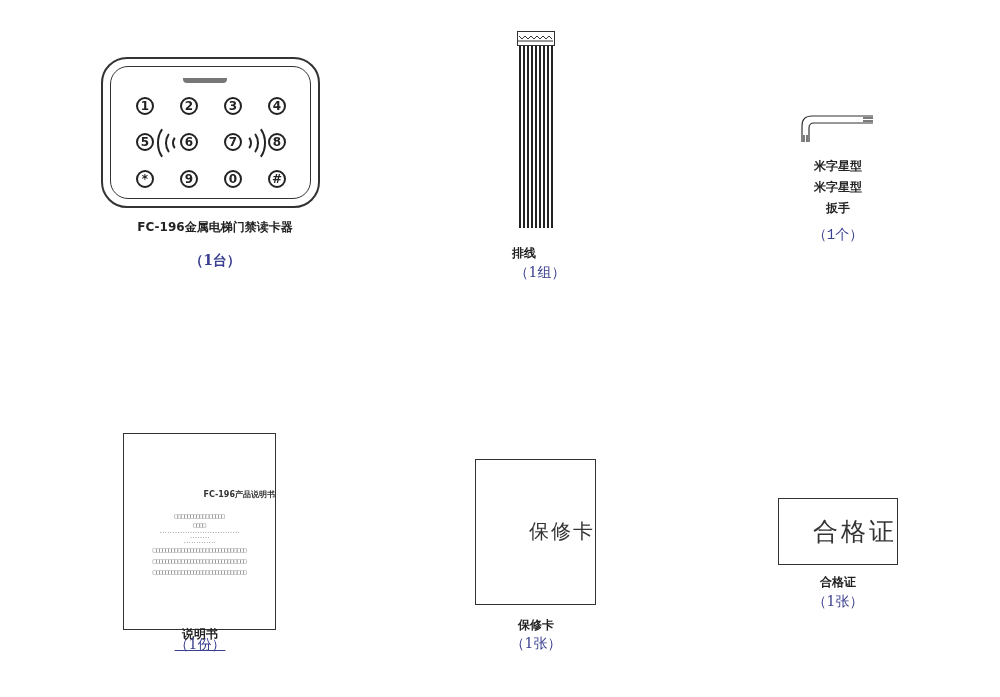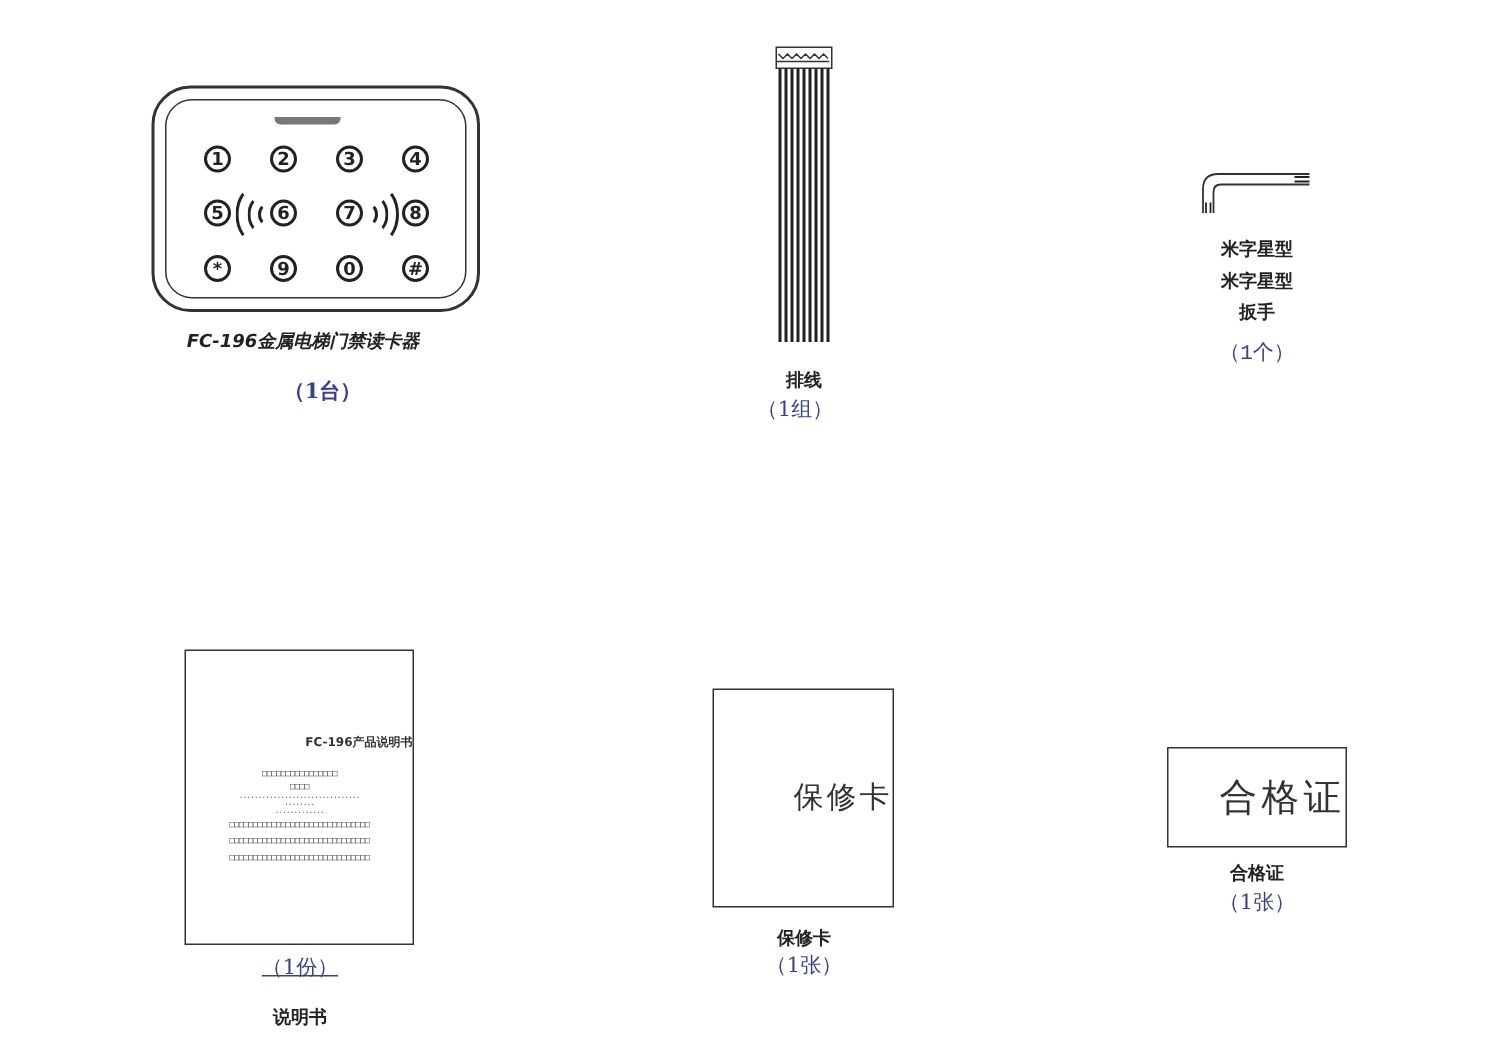--- a/index.html
+++ b/index.html
@@ -49,40 +49,40 @@
 <div class="key" style="left:268px;top:170px;">#</div>
 
 <div class="wave" style="left:157px;top:124px;width:26px;height:38px;border-color:transparent transparent transparent #222;"></div>
 <div class="wave" style="left:165px;top:130px;width:20px;height:26px;border-color:transparent transparent transparent #222;"></div>
 <div class="wave" style="left:172px;top:135px;width:14px;height:16px;border-color:transparent transparent transparent #222;"></div>
 
 <div class="wave" style="left:240px;top:124px;width:26px;height:38px;border-color:transparent #222 transparent transparent;"></div>
 <div class="wave" style="left:239px;top:130px;width:20px;height:26px;border-color:transparent #222 transparent transparent;"></div>
 <div class="wave" style="left:238px;top:135px;width:14px;height:16px;border-color:transparent #222 transparent transparent;"></div>
 
-<div class="name" style="left:77px;top:217px;width:250px;font-style:italic;">FC-196金属电梯门禁读卡器</div>
+<div class="name" style="left:90px;top:217px;width:250px;">FC-196金属电梯门禁读卡器</div>
 <div class="qty" style="left:90px;top:252px;width:250px;font-weight:bold;">（1台）</div>
 
 <div class="abs cable-head">
   <svg width="35" height="12" style="position:absolute;left:0;top:0;">
     <polyline points="1,4 4,7 7,4 10,7 13,4 16,7 19,4 22,7 25,4 28,7 31,4 34,7" fill="none" stroke="#333" stroke-width="1"></polyline>
     <line x1="0" y1="9" x2="35" y2="9" stroke="#333" stroke-width="1"></line>
   </svg>
 </div>
 <div class="wire" style="left:519px;"></div>
 <div class="wire" style="left:523px;"></div>
 <div class="wire" style="left:527px;"></div>
 <div class="wire" style="left:531px;"></div>
 <div class="wire" style="left:535px;"></div>
 <div class="wire" style="left:539px;"></div>
 <div class="wire" style="left:543px;"></div>
 <div class="wire" style="left:547px;"></div>
 <div class="wire" style="left:551px;"></div>
-<div class="name" style="left:486px;top:243px;width:100px;">排线</div>
-<div class="qty" style="left:480px;top:264px;width:100px;">（1组）</div>
+<div class="name" style="left:474px;top:243px;width:100px;">排线</div>
+<div class="qty" style="left:490px;top:264px;width:100px;">（1组）</div>
 
 <svg class="abs" style="left:798px;top:113px;" width="80" height="32">
   <path d="M75,3 L14,3 Q4,3 4,13 L4,29" fill="none" stroke="#333" stroke-width="1.2"></path>
   <path d="M75,10 L16,10 Q11,10 11,15 L11,29" fill="none" stroke="#333" stroke-width="1.2"></path>
   <line x1="65" y1="5" x2="75" y2="5" stroke="#222" stroke-width="1.2"></line>
   <line x1="65" y1="8" x2="75" y2="8" stroke="#222" stroke-width="1.2"></line>
   <line x1="6" y1="22" x2="6" y2="29" stroke="#222" stroke-width="1.2"></line>
   <line x1="9" y1="22" x2="9" y2="29" stroke="#222" stroke-width="1.2"></line>
 </svg>
 <div class="name" style="left:788px;top:156px;width:100px;">
@@ -96,21 +96,21 @@
   <div class="box-text" style="top:55px;font-size:8px;font-weight:bold;">FC-196产品说明书</div>
   <div class="placeholder-line" style="top:78px;">□□□□□□□□□□□□□□□□</div>
   <div class="placeholder-line" style="top:87px;">□□□□</div>
   <div class="placeholder-line" style="top:95px;font-size:5px;">································</div>
   <div class="placeholder-line" style="top:100px;font-size:5px;">········</div>
   <div class="placeholder-line" style="top:105px;font-size:5px;">·············</div>
   <div class="placeholder-line" style="top:112px;">□□□□□□□□□□□□□□□□□□□□□□□□□□□□□□</div>
   <div class="placeholder-line" style="top:123px;">□□□□□□□□□□□□□□□□□□□□□□□□□□□□□□</div>
   <div class="placeholder-line" style="top:134px;">□□□□□□□□□□□□□□□□□□□□□□□□□□□□□□</div>
 </div>
-<div class="name" style="left:150px;top:624px;width:100px;margin-top:44px;">说明书</div>
+<div class="name" style="left:150px;top:624px;width:100px;">说明书</div>
 <div class="qty" style="left:150px;top:636px;width:100px;text-decoration:underline;">（1份）</div>
 
 <div class="abs warranty">
   <div class="box-text" style="top:58px;font-size:20px;letter-spacing:2px;">保修卡</div>
 </div>
 <div class="name" style="left:486px;top:615px;width:100px;">保修卡</div>
 <div class="qty" style="left:486px;top:635px;width:100px;">（1张）</div>
 
 <div class="abs cert">
   <div class="box-text" style="top:16px;font-size:25px;letter-spacing:3px;">合格证</div>

